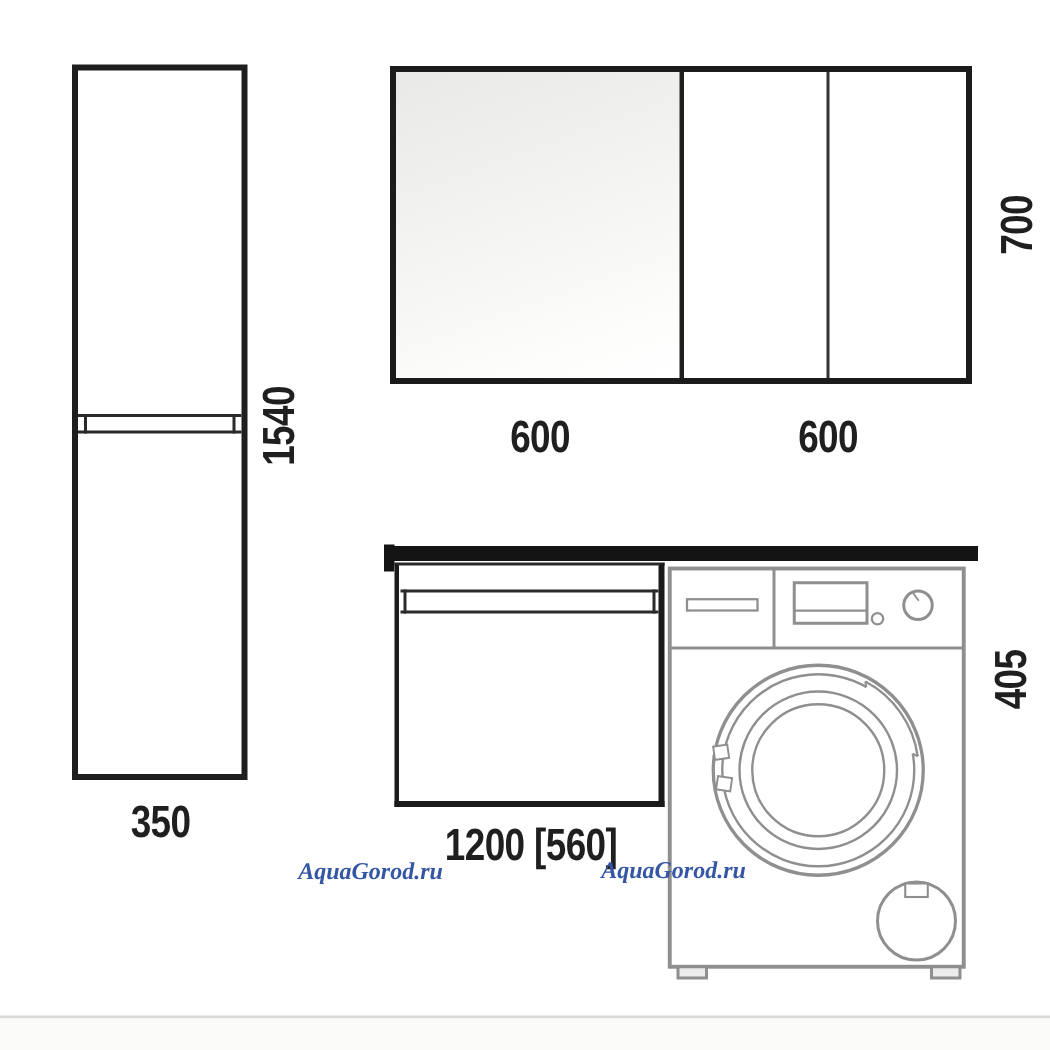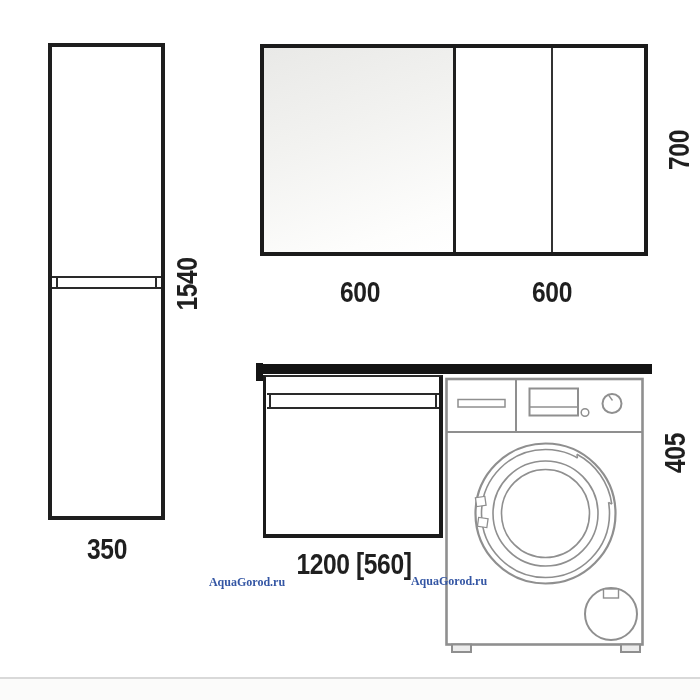--- a/index.html
+++ b/index.html
@@ -26,22 +26,22 @@
   .rail{left:267px;width:172px;height:2px;background:#2a2a2a;}
   .rail-tick{width:2px;height:16px;background:#2a2a2a;top:393px;}
   
   .dim{
     position:absolute;color:#1f1f1f;font-size:30px;font-weight:700;white-space:nowrap;
     letter-spacing:-0.5px;line-height:1;
   }
   .dim.h{transform:translate(-50%,-50%) scaleX(0.82);}
   .dim.v{transform:translate(-50%,-50%) rotate(-90deg) scaleX(0.82);}
   .wm{
-    position:absolute;font-family:"Liberation Serif", serif;font-weight:700;
-    font-size:12px;white-space:nowrap;transform:translate(-50%,-50%);z-index:30;
+    position:absolute;font-family:"Liberation Serif", serif;font-style:italic;font-weight:700;
+    font-size:16px;white-space:nowrap;transform:translate(-50%,-50%);z-index:30;
   }
   #washer-svg{left:435px;top:360px;width:225px;height:305px;z-index:5;}
   #bottom-line{left:0;top:677px;width:700px;height:2px;background:#d9d9d9;}
   #bottom-band{left:0;top:679px;width:700px;height:21px;background:#fbfbfa;}
 </style>
 </head>
 <body>
 
 <div id="canvas">
 

